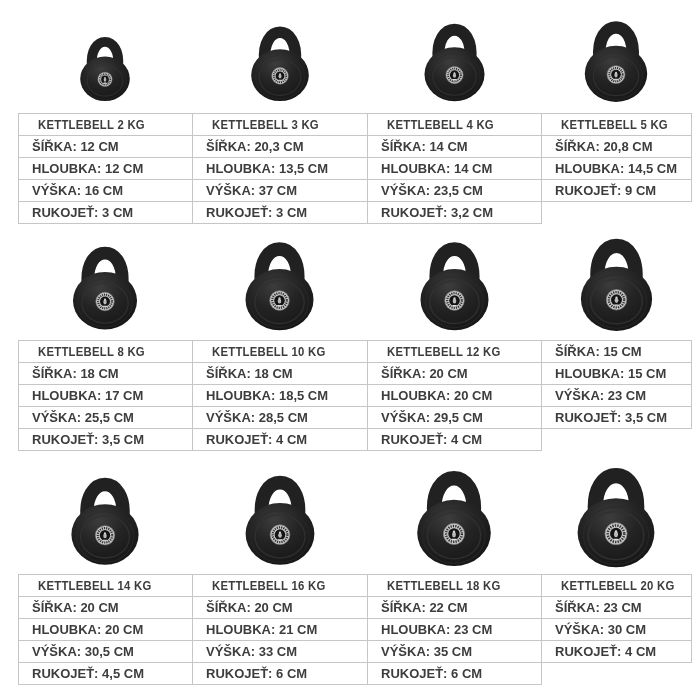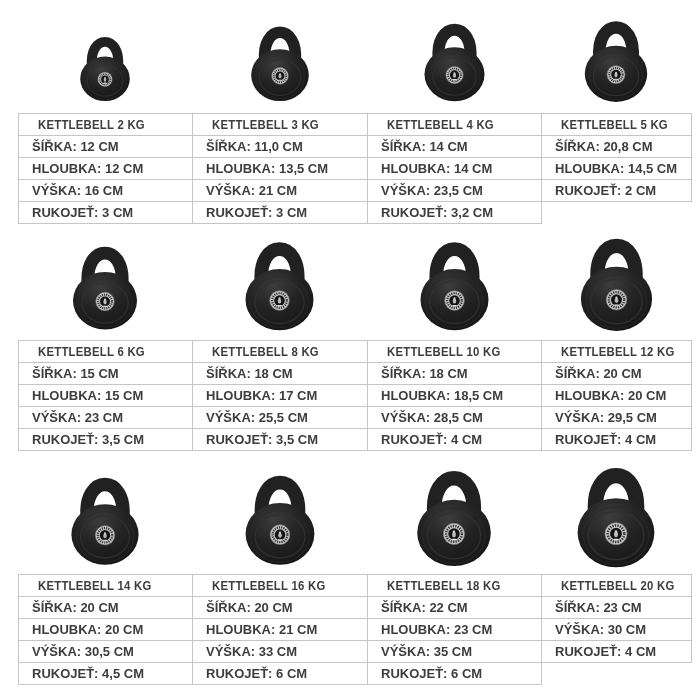--- a/index.html
+++ b/index.html
@@ -138,31 +138,31 @@
               </g>
             </svg>
           </div>
         </div>
         <div class="spec-table">
           <div class="cell head"><span class="cond">KETTLEBELL 2 KG</span></div>
           <div class="cell head"><span class="cond">KETTLEBELL 3 KG</span></div>
           <div class="cell head"><span class="cond">KETTLEBELL 4 KG</span></div>
           <div class="cell head"><span class="cond">KETTLEBELL 5 KG</span></div>
           <div class="cell"><span>ŠÍŘKA: 12 CM</span></div>
-          <div class="cell"><span>ŠÍŘKA: 11,0 CM</span></div>
+          <div class="cell"><span>ŠÍŘKA: 20,3 CM</span></div>
           <div class="cell"><span>ŠÍŘKA: 14 CM</span></div>
           <div class="cell"><span>ŠÍŘKA: 20,8 CM</span></div>
           <div class="cell"><span>HLOUBKA: 12 CM</span></div>
           <div class="cell"><span>HLOUBKA: 13,5 CM</span></div>
           <div class="cell"><span>HLOUBKA: 14 CM</span></div>
           <div class="cell"><span>HLOUBKA: 14,5 CM</span></div>
           <div class="cell"><span>VÝŠKA: 16 CM</span></div>
-          <div class="cell"><span>VÝŠKA: 21 CM</span></div>
+          <div class="cell"><span>VÝŠKA: 37 CM</span></div>
           <div class="cell"><span>VÝŠKA: 23,5 CM</span></div>
-          <div class="cell"><span>RUKOJEŤ: 2 CM</span></div>
+          <div class="cell"><span>RUKOJEŤ: 9 CM</span></div>
           <div class="cell"><span>RUKOJEŤ: 3 CM</span></div>
           <div class="cell"><span>RUKOJEŤ: 3 CM</span></div>
           <div class="cell"><span>RUKOJEŤ: 3,2 CM</span></div>
         </div>
       </div>
       <div class="section">
         <div class="img-row" style="height: 116px;">
           <div class="img-cell">
             <svg width="80" height="103" viewBox="0 0 100 112">
               <path d="M29,56 C23,2 77,2 71,56" fill="none" stroke="#212121" stroke-width="16" stroke-linecap="round"></path>
@@ -234,21 +234,20 @@
                 <circle cx="50" cy="76" r="8.6" fill="none" stroke="#2f2f2f" stroke-width="2.6" stroke-dasharray="1.4 1.2"></circle>
                 <circle cx="50" cy="76" r="6.2" fill="#141414"></circle>
                 <ellipse cx="50" cy="76.6" rx="2.1" ry="3" fill="#b9b9b9"></ellipse>
                 <circle cx="50" cy="73.6" r="1.3" fill="#d5d5d5"></circle>
                 <rect x="47.4" y="81.2" width="5.2" height="1.3" rx=".5" fill="#dcdcdc"></rect>
               </g>
             </svg>
           </div>
         </div>
         <div class="spec-table">
-          <div class="cell head"><span class="cond">KETTLEBELL 6 KG</span></div>
           <div class="cell head"><span class="cond">KETTLEBELL 8 KG</span></div>
           <div class="cell head"><span class="cond">KETTLEBELL 10 KG</span></div>
           <div class="cell head"><span class="cond">KETTLEBELL 12 KG</span></div>
           <div class="cell"><span>ŠÍŘKA: 15 CM</span></div>
           <div class="cell"><span>ŠÍŘKA: 18 CM</span></div>
           <div class="cell"><span>ŠÍŘKA: 18 CM</span></div>
           <div class="cell"><span>ŠÍŘKA: 20 CM</span></div>
           <div class="cell"><span>HLOUBKA: 15 CM</span></div>
           <div class="cell"><span>HLOUBKA: 17 CM</span></div>
           <div class="cell"><span>HLOUBKA: 18,5 CM</span></div>

